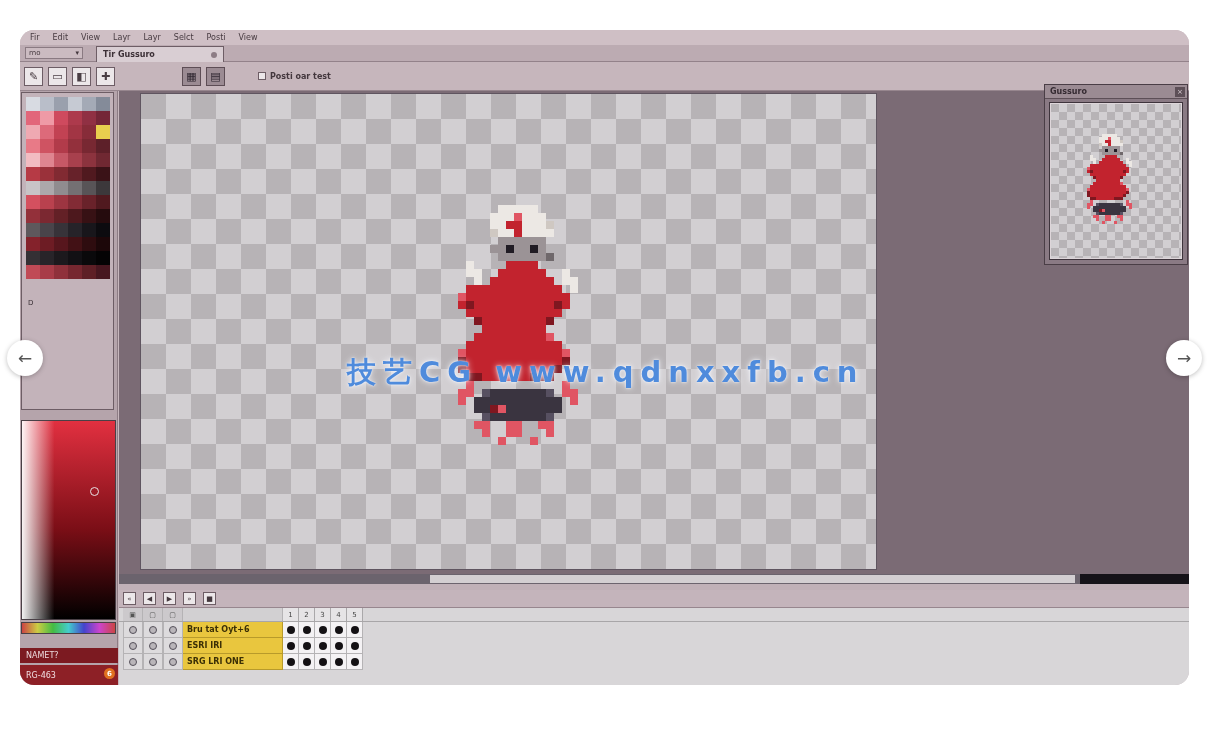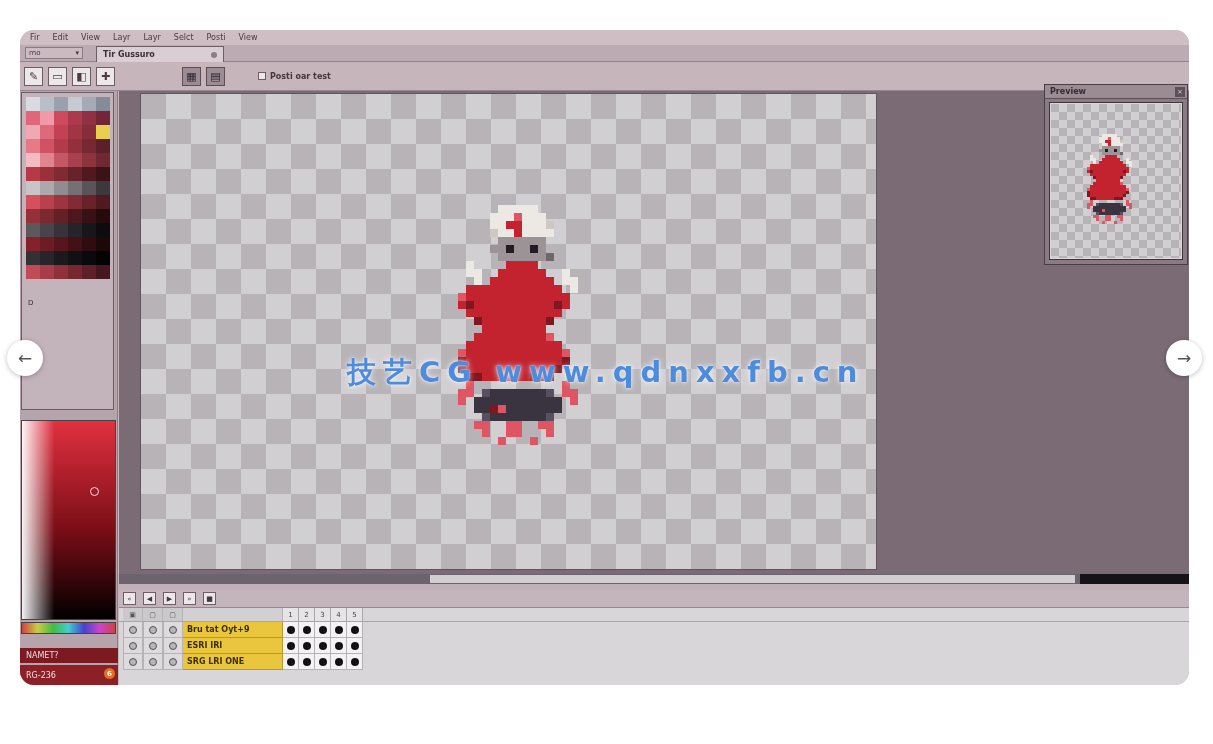--- a/index.html
+++ b/index.html
@@ -263,21 +263,21 @@
         <div class="palette-marker">D</div>
       </div>
       <div class="picker-box">
         <div class="picker-marker"></div>
       </div>
       <div class="hue-strip"></div>
       <div class="picker-bar1">
         <span>NAMET?</span>
       </div>
       <div class="picker-bar2">
-        <span>RG-236</span>
+        <span>RG-463</span>
         <span class="picker-badge">6</span>
       </div>
     </div>
 
     <div class="canvas-area">
       <div class="checker"></div>
       <div class="sprite-wrap">
           <div style="position: absolute; left: 48px; top: 0px; width: 8px; height: 8px; background: rgb(236, 232, 228);"></div>
           <div style="position: absolute; left: 56px; top: 0px; width: 8px; height: 8px; background: rgb(236, 232, 228);"></div>
           <div style="position: absolute; left: 64px; top: 0px; width: 8px; height: 8px; background: rgb(236, 232, 228);"></div>
@@ -555,21 +555,21 @@
           <div style="position: absolute; left: 64px; top: 224px; width: 8px; height: 8px; background: rgb(224, 85, 99);"></div>
           <div style="position: absolute; left: 96px; top: 224px; width: 8px; height: 8px; background: rgb(224, 85, 99);"></div>
           <div style="position: absolute; left: 48px; top: 232px; width: 8px; height: 8px; background: rgb(224, 85, 99);"></div>
           <div style="position: absolute; left: 80px; top: 232px; width: 8px; height: 8px; background: rgb(224, 85, 99);"></div>
         </div>
       <div class="canvas-watermark">技艺CG www.qdnxxfb.cn</div>
     </div>
 
     <div class="preview">
       <div class="preview-title">
-        <span>Preview</span>
+        <span>Gussuro</span>
       </div>
       <div class="preview-close">×</div>
       <div class="preview-body">
         <div class="preview-sprite">
             <div style="position: absolute; left: 18px; top: 0px; width: 3px; height: 3px; background: rgb(236, 232, 228);"></div>
             <div style="position: absolute; left: 21px; top: 0px; width: 3px; height: 3px; background: rgb(236, 232, 228);"></div>
             <div style="position: absolute; left: 24px; top: 0px; width: 3px; height: 3px; background: rgb(236, 232, 228);"></div>
             <div style="position: absolute; left: 27px; top: 0px; width: 3px; height: 3px; background: rgb(236, 232, 228);"></div>
             <div style="position: absolute; left: 30px; top: 0px; width: 3px; height: 3px; background: rgb(236, 232, 228);"></div>
             <div style="position: absolute; left: 15px; top: 3px; width: 3px; height: 3px; background: rgb(236, 232, 228);"></div>
@@ -879,21 +879,21 @@
           <div class="tl-row">
             <div class="tl-cell">
               <span class="tl-circ"></span>
             </div>
             <div class="tl-cell">
               <span class="tl-circ"></span>
             </div>
             <div class="tl-cell">
               <span class="tl-circ"></span>
             </div>
-            <div class="tl-label hl">Bru tat Oyt+9</div>
+            <div class="tl-label hl">Bru tat Oyt+6</div>
             <div class="tl-frame">
               <span class="tl-dot"></span>
             </div>
             <div class="tl-frame">
               <span class="tl-dot"></span>
             </div>
             <div class="tl-frame">
               <span class="tl-dot"></span>
             </div>
             <div class="tl-frame">

